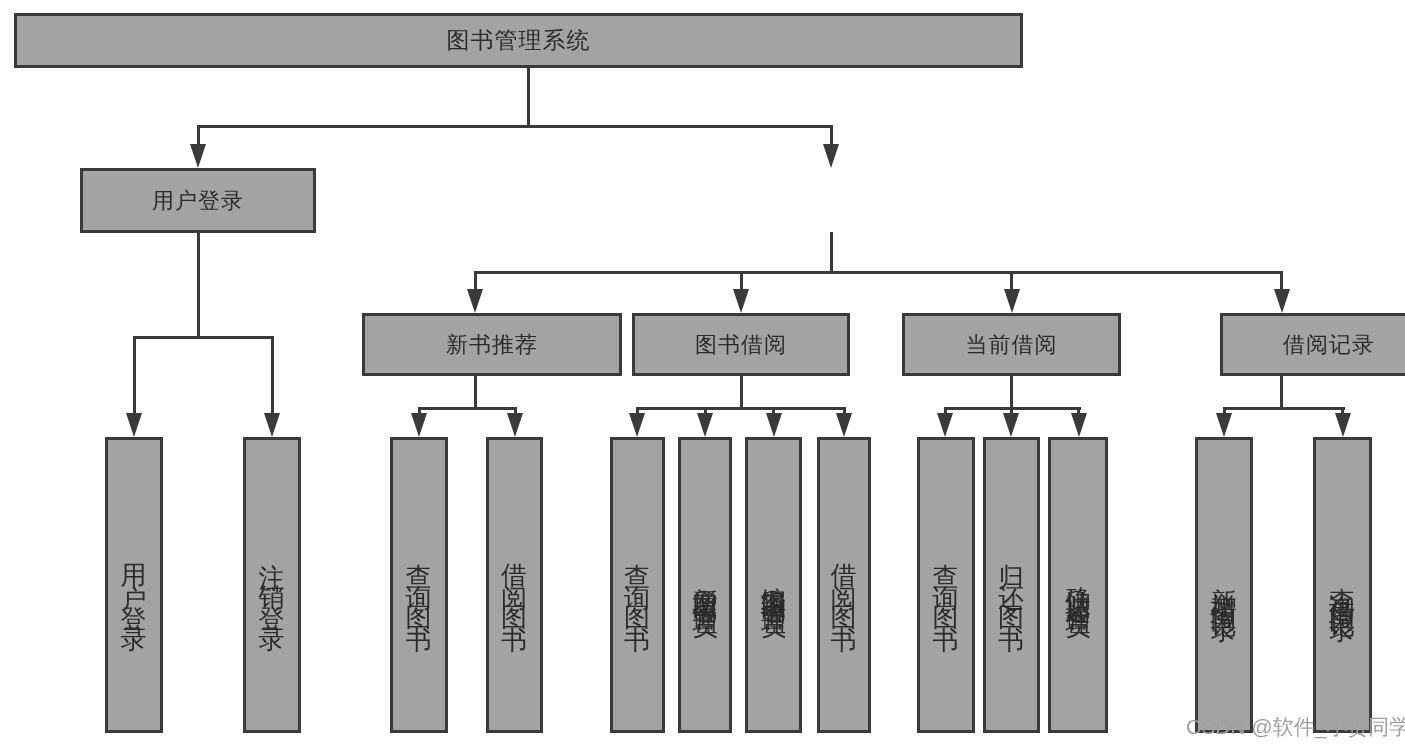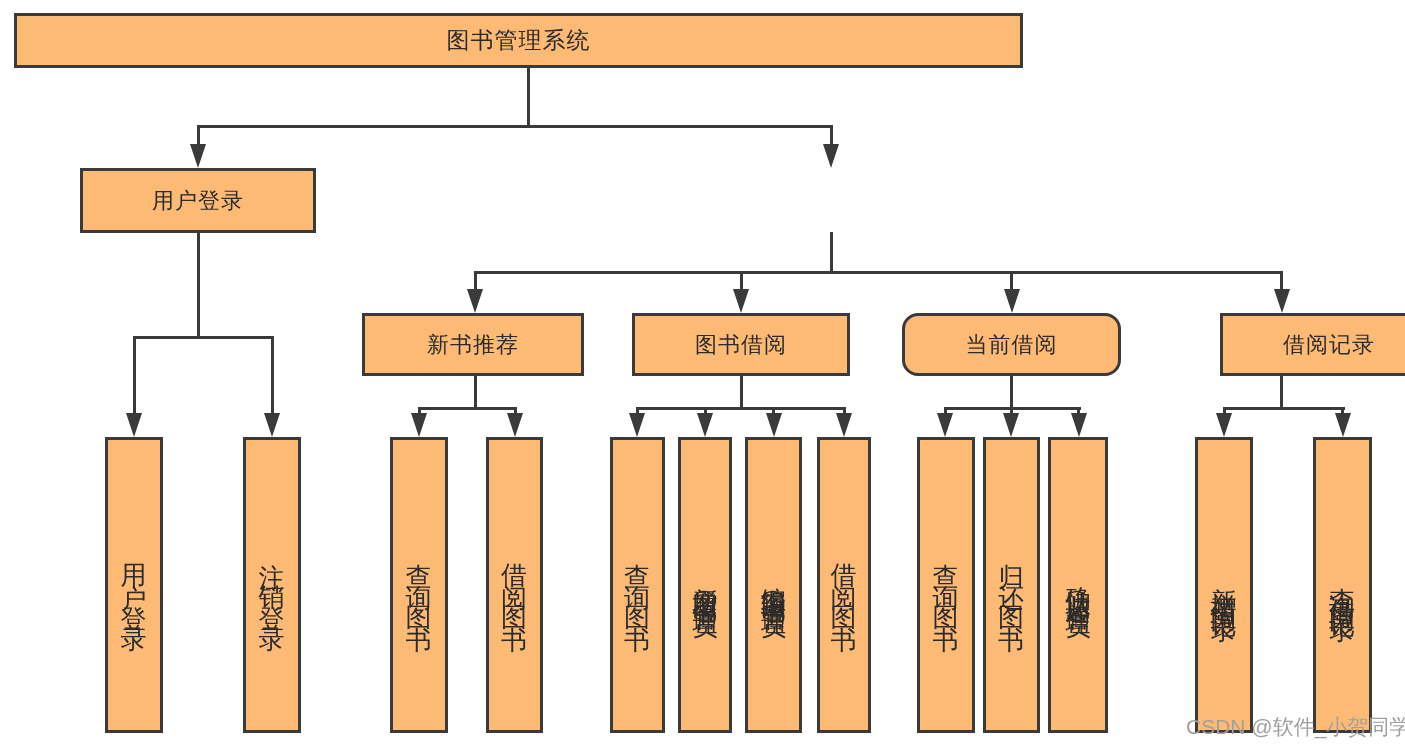--- a/index.html
+++ b/index.html
@@ -7,21 +7,21 @@
     position:relative;
     width:1405px;height:747px;
     background:#ffffff;
     font-family:"Liberation Sans","DejaVu Sans",sans-serif;
     overflow:hidden;
   }
   .box{
     position:absolute;
     box-sizing:border-box;
     border:3px solid #3a3a3a;
-    background:#fdba74;
+    background:#a3a3a3;
     display:flex;
     align-items:center;
     justify-content:center;
     color:#2b2b2b;
   }
   .h-label{font-size:22px;letter-spacing:1px;white-space:nowrap;}
   .root-label{font-size:23px;}
   .v-label{
     writing-mode:vertical-rl;
     text-orientation:mixed;
@@ -80,27 +80,27 @@
   <div class="line" style="left:474px;top:271px;width:809px;height:3px;"></div>
   <div class="line" style="left:474px;top:271px;width:3px;height:20px;"></div>
   <div class="arrow" style="left:467px;top:289px;"></div>
   <div class="line" style="left:740px;top:271px;width:3px;height:20px;"></div>
   <div class="arrow" style="left:733px;top:289px;"></div>
   <div class="line" style="left:1010px;top:271px;width:3px;height:20px;"></div>
   <div class="arrow" style="left:1004px;top:289px;"></div>
   <div class="line" style="left:1280px;top:271px;width:3px;height:20px;"></div>
   <div class="arrow" style="left:1274px;top:289px;"></div>
 
-  <div class="box" style="left:362px;top:313px;width:222px;height:63px;">
+  <div class="box" style="left:362px;top:313px;width:260px;height:63px;">
     <span class="h-label">新书推荐</span>
   </div>
   <div class="box" style="left:632px;top:313px;width:218px;height:63px;align-items:center;">
     <span class="h-label">图书借阅</span>
   </div>
-  <div class="box" style="left:902px;top:313px;width:219px;height:63px;border-radius:16px;">
+  <div class="box" style="left:902px;top:313px;width:219px;height:63px;">
     <span class="h-label">当前借阅</span>
   </div>
   <div class="box" style="left:1172px;top:313px;width:218px;height:63px;margin-left:48px;">
     <span class="h-label">借阅记录</span>
   </div>
 
   <div class="line" style="left:474px;top:376px;width:3px;height:31px;"></div>
   <div class="line" style="left:418px;top:407px;width:99px;height:3px;"></div>
   <div class="line" style="left:418px;top:407px;width:3px;height:10px;"></div>
   <div class="arrow" style="left:411px;top:413px;"></div>

